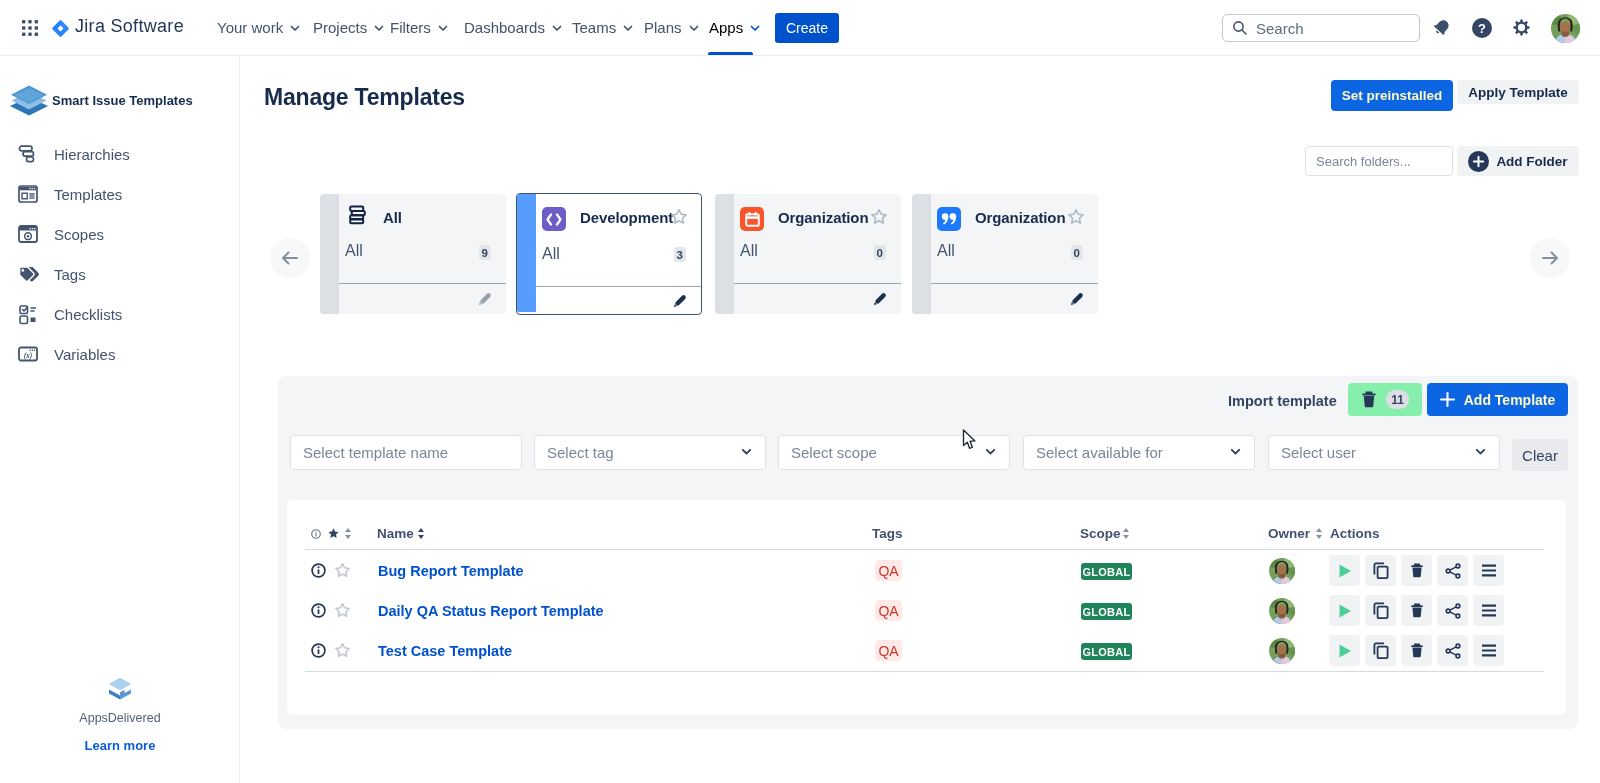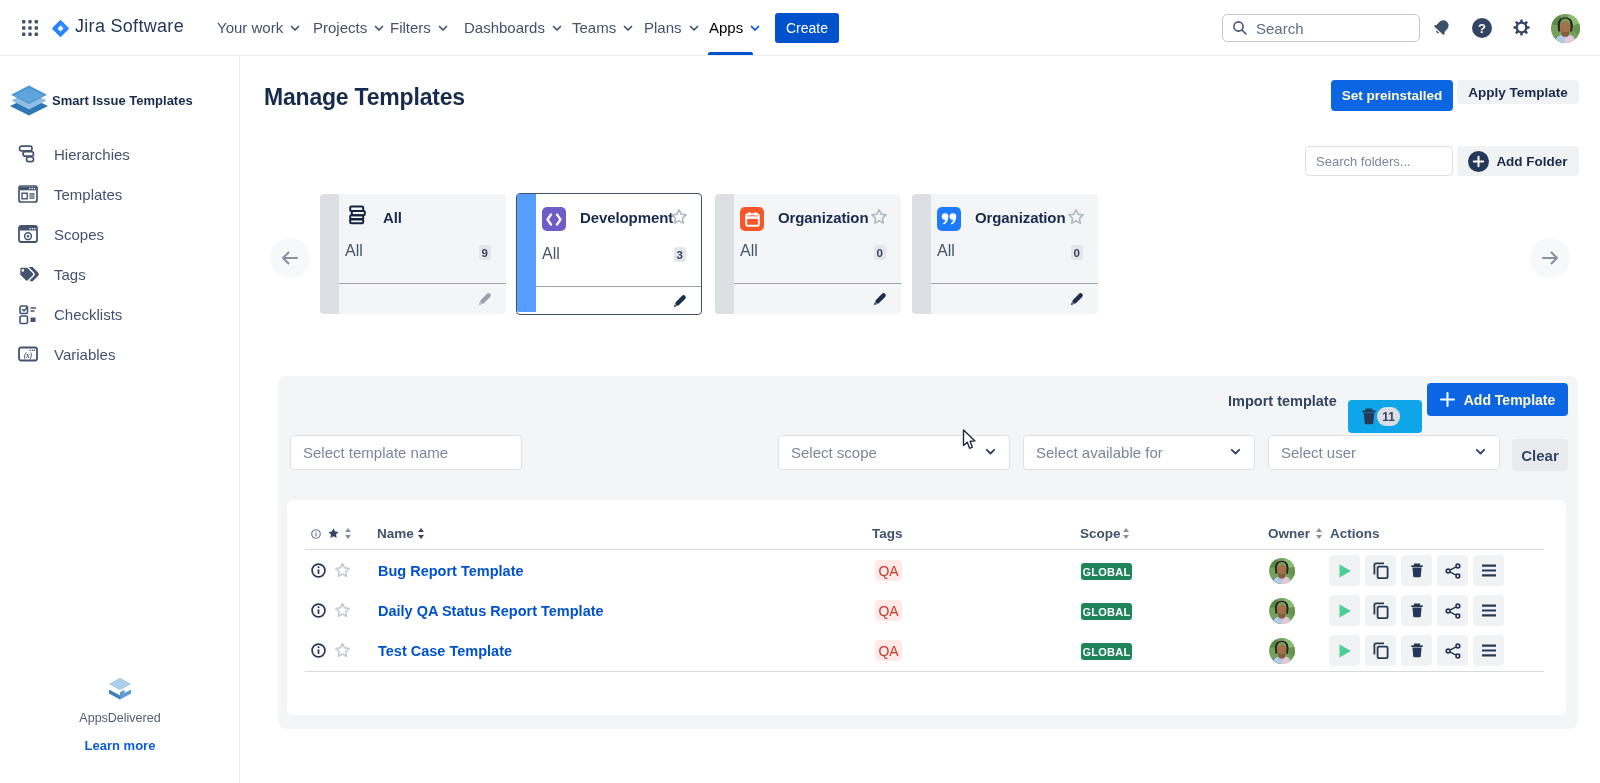--- a/index.html
+++ b/index.html
@@ -374,45 +374,48 @@
       <div class="fbadge">0</div>
       <div class="fdiv"></div>
       <svg class="fpencil" width="14" height="14" viewBox="0 0 14 14">
           <path d="M0.9 13.1 L1.7 10.2 L3.8 12.3 Z" fill="#1d2f4e"></path>
           <line x1="4.5" y1="9.5" x2="10.6" y2="3.4" stroke="#1d2f4e" stroke-width="4.4" stroke-linecap="round"></line>
         </svg>
     </div>
 
     <div id="panel">
       <div class="abs" style="left:950px;top:17px;font-size:14.5px;font-weight:600;color:#344563">Import template</div>
-      <div class="abs" style="left:1070px;top:24px;width:74px;height:33px;background:#0ea5e9;border-radius:4px;display:flex;align-items:center;padding-left:13px;gap:0">
+      <div class="abs" style="left:1070px;top:7px;width:74px;height:33px;background:#86efac;border-radius:4px;display:flex;align-items:center;padding-left:13px;gap:9px">
         <svg width="16" height="17" viewBox="0 0 16 17">
             <path d="M1.5 3.5 L14.5 3.5 M5.5 3 L5.5 1.5 L10.5 1.5 L10.5 3" stroke="#253858" stroke-width="1.8" fill="none"></path>
             <path d="M2.8 5 L13.2 5 L12.3 15 C12.25 15.8 11.6 16.3 10.9 16.3 L5.1 16.3 C4.4 16.3 3.75 15.8 3.7 15 Z" fill="#253858"></path>
           </svg>
         <span style="background:#DCDEE4;border-radius:9px;min-width:23px;height:19px;display:flex;align-items:center;justify-content:center;font-size:12px;font-weight:600;color:#344563">11</span>
       </div>
       <div class="btn btn-blue abs" style="left:1149px;top:7px;width:141px;height:33px;font-size:14px;gap:9px">
         <svg width="15" height="15" viewBox="0 0 15 15">
             <path d="M7.5 1 L7.5 14 M1 7.5 L14 7.5" stroke="#fff" stroke-width="2" stroke-linecap="round"></path>
           </svg>
         Add Template
       </div>
 
       <div class="finput" style="left:12px;width:232px">Select template name</div>
+      <div class="finput" style="left:256px;width:232px">Select tag<span class="chev"><svg width="13" height="13" viewBox="0 0 13 13">
+              <path d="M2.8 4.8 L6.5 8.5 L10.2 4.8" fill="none" stroke="#344563" stroke-width="1.9" stroke-linecap="round" stroke-linejoin="round"></path>
+            </svg></span></div>
       <div class="finput" style="left:745px;width:232px">Select available for<span class="chev"><svg width="13" height="13" viewBox="0 0 13 13">
               <path d="M2.8 4.8 L6.5 8.5 L10.2 4.8" fill="none" stroke="#344563" stroke-width="1.9" stroke-linecap="round" stroke-linejoin="round"></path>
             </svg></span></div>
       <div class="finput" style="left:500px;width:232px">Select scope<span class="chev"><svg width="13" height="13" viewBox="0 0 13 13">
               <path d="M2.8 4.8 L6.5 8.5 L10.2 4.8" fill="none" stroke="#344563" stroke-width="1.9" stroke-linecap="round" stroke-linejoin="round"></path>
             </svg></span></div>
       <div class="finput" style="left:990px;width:232px">Select user<span class="chev"><svg width="13" height="13" viewBox="0 0 13 13">
               <path d="M2.8 4.8 L6.5 8.5 L10.2 4.8" fill="none" stroke="#344563" stroke-width="1.9" stroke-linecap="round" stroke-linejoin="round"></path>
             </svg></span></div>
-      <div class="abs" style="left:1234px;top:63px;width:56px;height:32px;background:#E9EAEE;border-radius:4px;display:flex;align-items:center;justify-content:center;font-size:15px;font-weight:700;color:#344563">Clear</div>
+      <div class="abs" style="left:1234px;top:63px;width:56px;height:32px;background:#E9EAEE;border-radius:4px;display:flex;align-items:center;justify-content:center;font-size:15px;font-weight:400;color:#344563">Clear</div>
 
       <div id="tablecard">
 
         <svg class="abs" style="left:24px;top:29px" width="10" height="10" viewBox="0 0 14 14">
             <circle cx="7" cy="7" r="6" fill="none" stroke="#6B778C" stroke-width="1.6"></circle>
             <rect x="6.2" y="5.8" width="1.6" height="4.6" fill="#6B778C"></rect>
             <rect x="6.2" y="3.4" width="1.6" height="1.6" fill="#6B778C"></rect>
           </svg>
         <svg class="abs" style="left:40px;top:27px" width="13" height="13" viewBox="0 0 18 18">
             <path d="M9 1.8 L11.2 6.2 L16 6.9 L12.5 10.3 L13.3 15.1 L9 12.8 L4.7 15.1 L5.5 10.3 L2 6.9 L6.8 6.2 Z" fill="#344563"></path>

